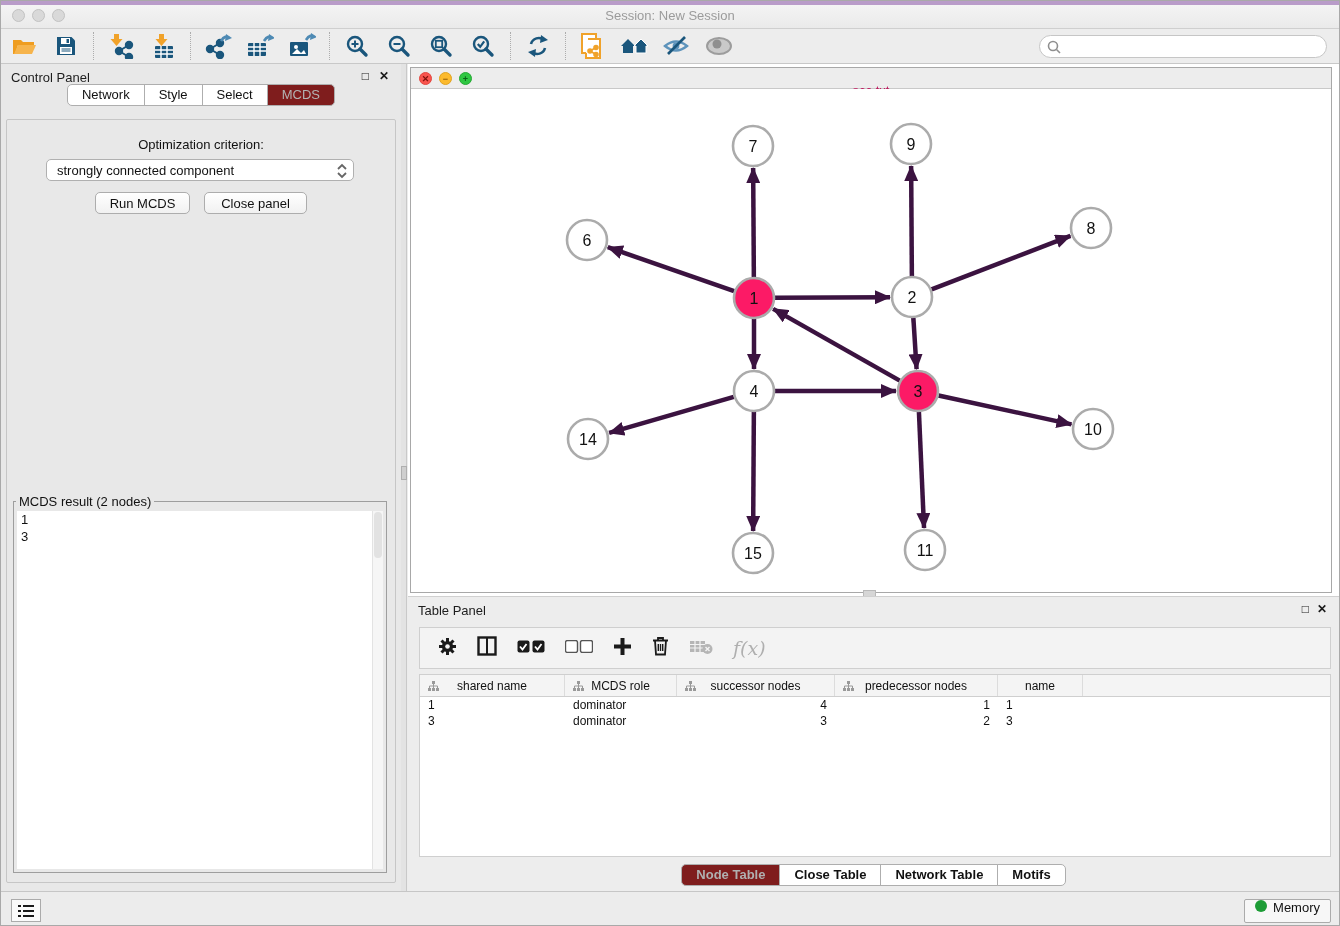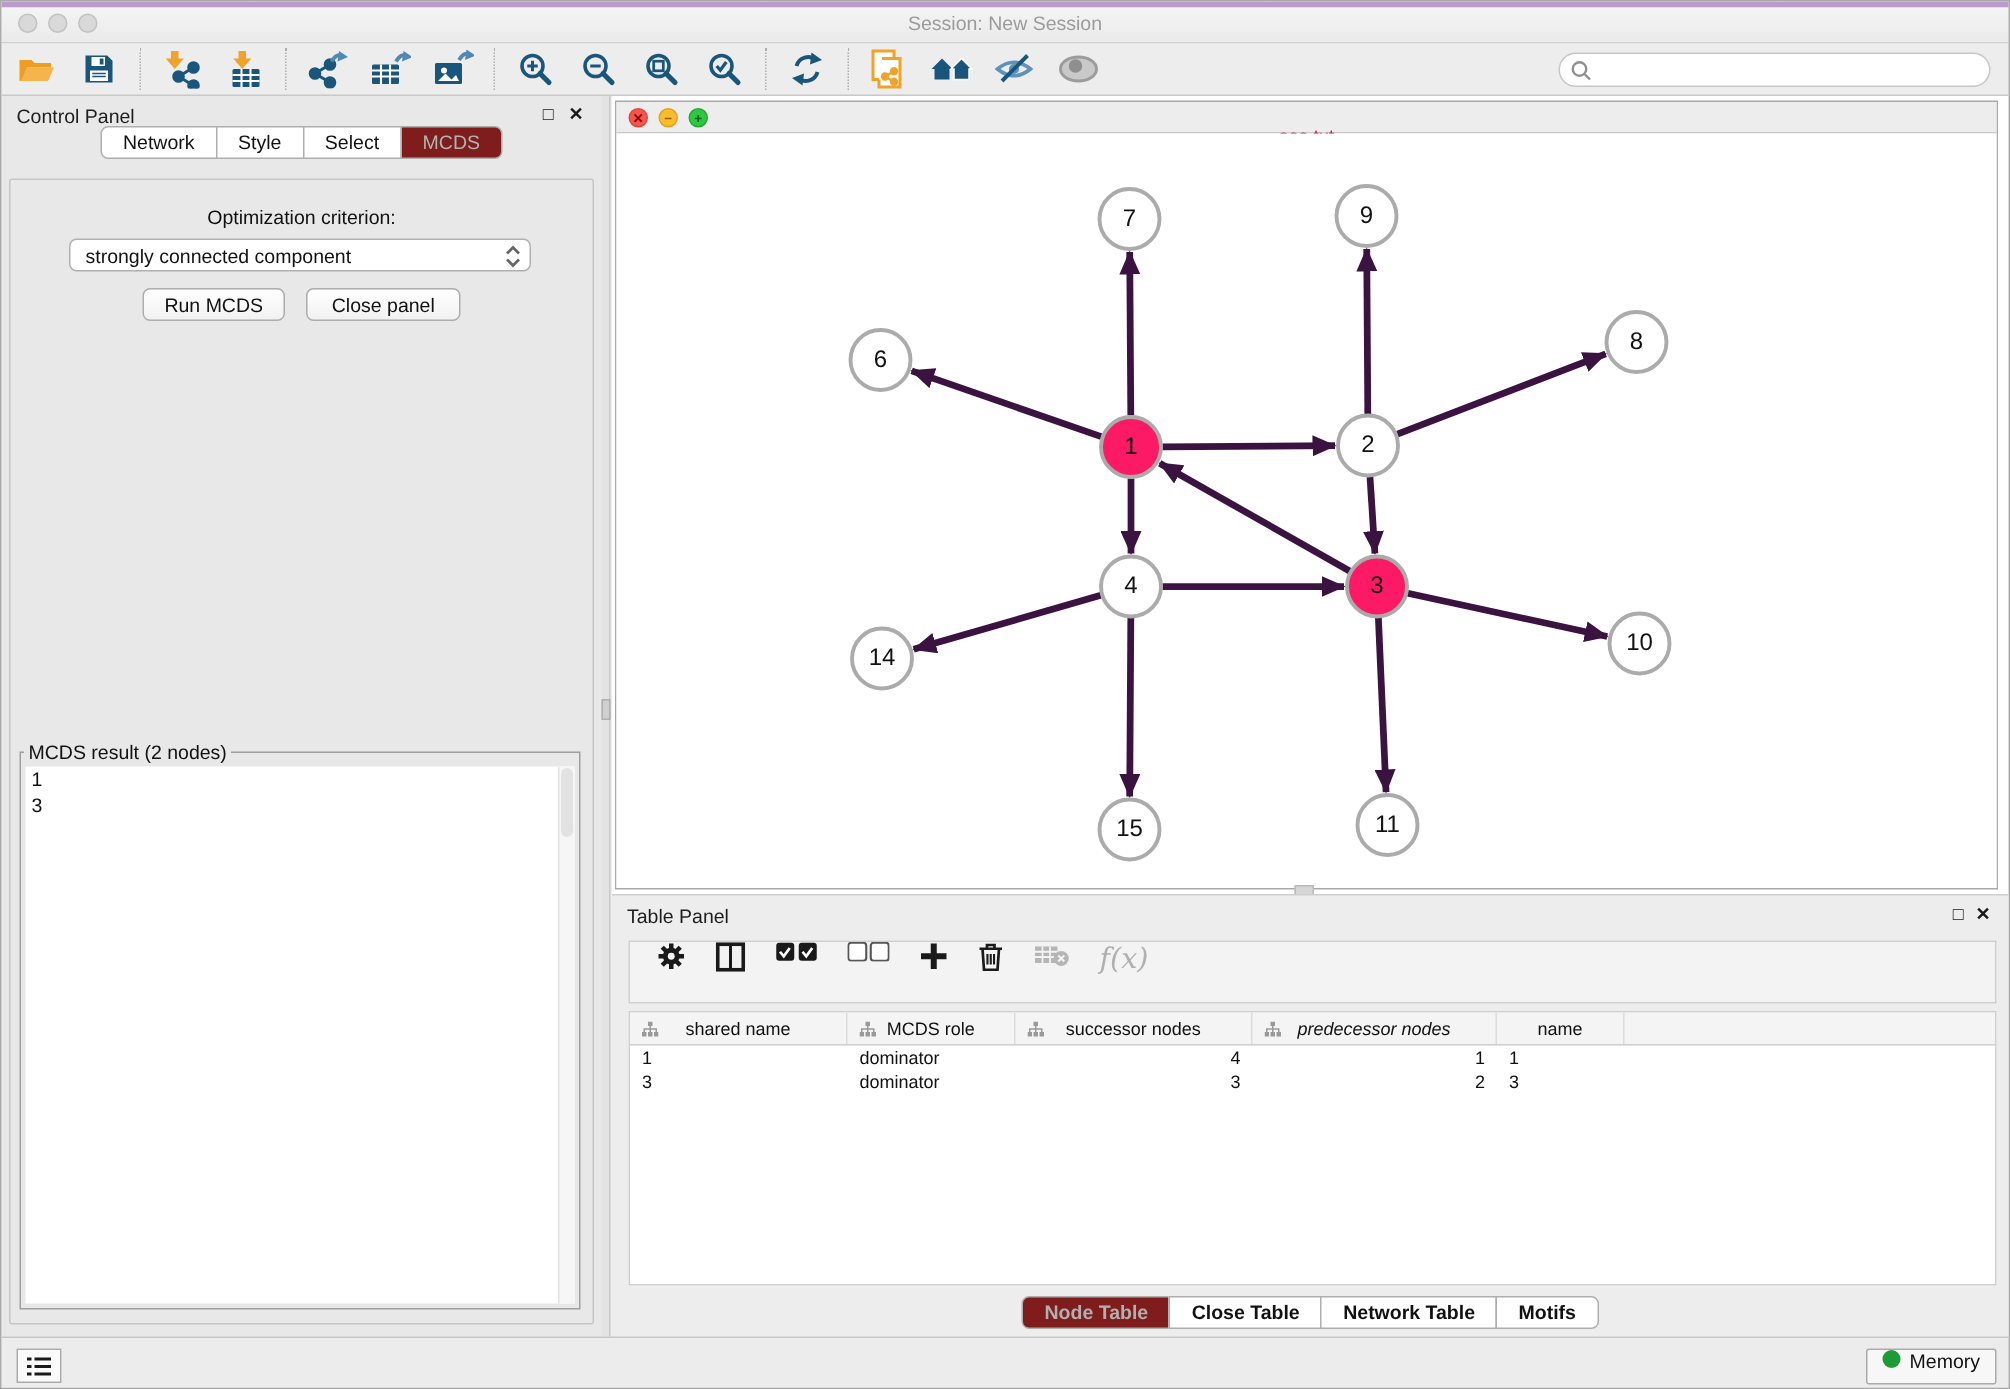--- a/index.html
+++ b/index.html
@@ -51,21 +51,21 @@
   .nlights{position:absolute;left:8px;top:4px;display:flex;gap:7px;}
   .nlight{width:13px;height:13px;border-radius:50%;font-size:9px;line-height:12px;text-align:center;font-weight:bold;}
   .nl-red{background:#f9544e;border:1px solid #e2463f;color:#7c100c;}
   .nl-yellow{background:#fcba2d;border:1px solid #e0a321;color:#915c07;}
   .nl-green{background:#2fc742;border:1px solid #27a835;color:#0b6419;}
   .net-title{position:absolute;left:0;right:0;top:3px;text-align:center;font-size:13px;color:#be185d;margin-top:12px;}
   .net-canvas{position:relative;width:100%;height:503px;background:#fff;}
   .hhandle{position:absolute;left:455px;top:526px;width:13px;height:7px;background:#d6d6d6;border:1px solid #b9b9b9;}
   
   .tpanel{position:absolute;left:0;right:0;top:532px;height:295px;background:#ededed;border-top:1px solid #d0d0d0;}
-  .tp-toolbar{position:absolute;left:11px;right:8px;top:30px;height:42px;background:#f3f3f3;border:1px solid #cfcfcf;display:flex;gap:20px;padding-left:18px;}
+  .tp-toolbar{position:absolute;left:11px;right:8px;top:30px;height:42px;background:#f3f3f3;border:1px solid #cfcfcf;display:flex;align-items:center;gap:20px;padding-left:18px;}
   .tp-table{position:absolute;left:11px;right:8px;top:77px;height:183px;background:#fff;border:1px solid #cfcfcf;overflow:hidden;}
   .thr{display:flex;height:22px;background:#f4f4f4;border-bottom:1px solid #cfcfcf;}
   .th{position:relative;display:flex;align-items:center;justify-content:center;font-size:12px;color:#111;border-right:1px solid #dcdcdc;}
   .th svg{position:absolute;left:8px;top:6px;}
   .tr{display:flex;height:16px;align-items:center;}
   .td{font-size:12px;color:#111;padding:0 8px;overflow:hidden;white-space:nowrap;}
   .tp-tabs{position:absolute;bottom:5px;left:0;width:100%;display:flex;justify-content:center;}
   .tp-tabs .tab{font-weight:600;}
   .tp-tabs .tab.active{color:#b0b0b0;}
   
@@ -455,21 +455,21 @@
                   <g fill="#999">
                     <rect x="4" y="0" width="3" height="3"></rect>
                     <rect x="0" y="7" width="3" height="3"></rect>
                     <rect x="4" y="7" width="3" height="3"></rect>
                     <rect x="8" y="7" width="3" height="3"></rect>
                   </g>
                   <path d="M5.5 3 v2 M1.5 7 V5 h8 v2 M5.5 5 v2" stroke="#999" fill="none" stroke-width="1"></path>
                 </svg>
                 <span>successor nodes</span>
               </div>
-              <div class="th" style="width: 163px; font-style: italic;">
+              <div class="th" style="width: 163px;">
                 <svg width="11" height="11">
                   <g fill="#999">
                     <rect x="4" y="0" width="3" height="3"></rect>
                     <rect x="0" y="7" width="3" height="3"></rect>
                     <rect x="4" y="7" width="3" height="3"></rect>
                     <rect x="8" y="7" width="3" height="3"></rect>
                   </g>
                   <path d="M5.5 3 v2 M1.5 7 V5 h8 v2 M5.5 5 v2" stroke="#999" fill="none" stroke-width="1"></path>
                 </svg>
                 <span>predecessor nodes</span>

